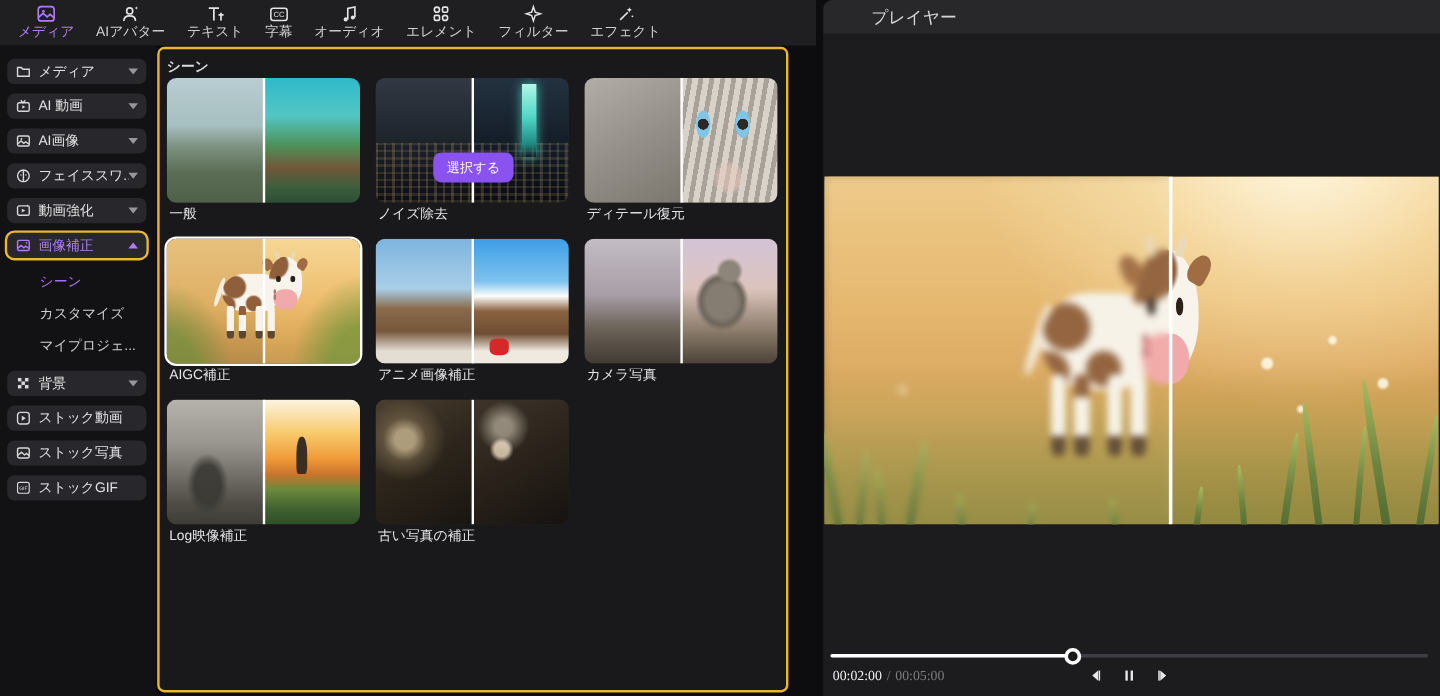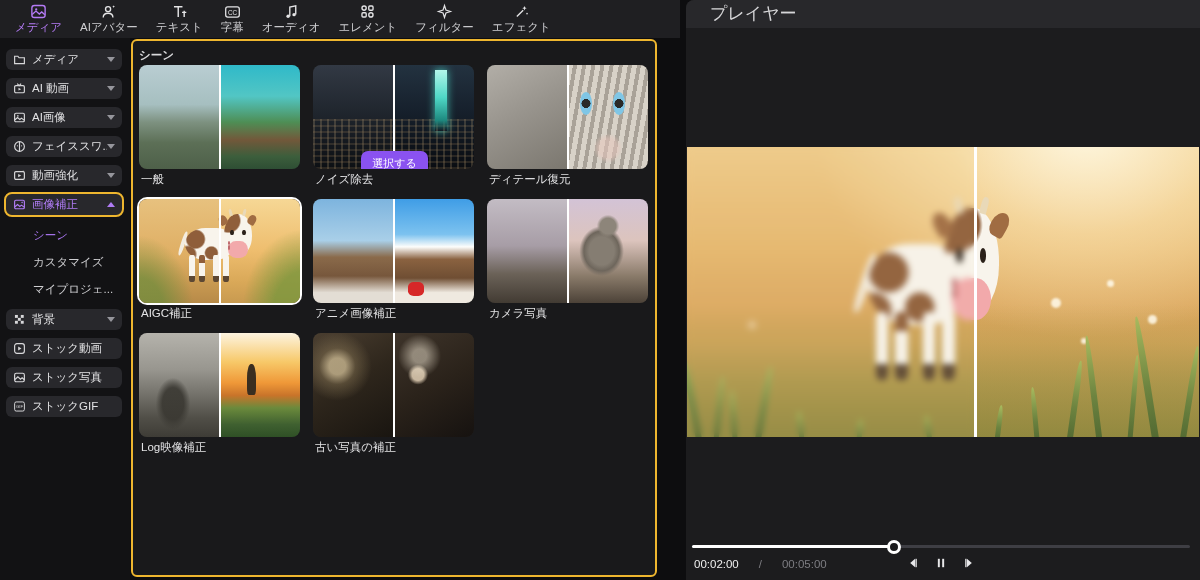--- a/index.html
+++ b/index.html
@@ -40,21 +40,21 @@
   .grid{display:grid;grid-template-columns:repeat(3,161px);column-gap:13px;row-gap:7px;}
   .card{cursor:pointer;}
   .thumb{position:relative;width:161px;height:104px;border-radius:8px;overflow:hidden;background:#222;}
   .card.selected .thumb{box-shadow:0 0 0 2px #ffffff;}
   .half{position:absolute;top:0;bottom:0;overflow:hidden;}
   .half.l{left:0;right:50%;}
   .half.r{left:50%;right:0;}
   .split{position:absolute;top:0;bottom:0;left:calc(50% - 1px);width:2px;background:#fff;z-index:5;}
   .card-label{font-size:11.5px;color:#e3e3e5;margin:4px 0 6px 2px;line-height:13px;white-space:nowrap;overflow:hidden;}
   .select-btn{position:absolute;z-index:6;left:30%;top:60%;background:#8a52f0;color:#fff;border:none;
-              font-family:inherit;font-size:11px;padding:5px 11px;border-radius:7px;cursor:pointer;margin-top:24px;}
+              font-family:inherit;font-size:11px;padding:5px 11px;border-radius:7px;cursor:pointer;}
 
   
   .t1 .l{background:linear-gradient(180deg,#b9cdd2 0%,#a6bfc0 38%,#7d9180 55%,#5c6f56 75%,#4e6049 100%);}
   .t1 .r{background:linear-gradient(180deg,#2fb9c9 0%,#52c6c4 30%,#4e8e55 55%,#72583a 72%,#3c5e3c 88%,#2e4e34 100%);}
   .t2 .l{background:linear-gradient(0deg,rgba(222,217,210,.95) 0 13%,transparent 24%),
          radial-gradient(circle at 80% 42%,#b98f74 0%,#8a6a52 22%,#453c33 48%,#26231f 80%);}
   .t2 .r{background:linear-gradient(0deg,rgba(232,228,221,.95) 0 15%,transparent 26%),
          radial-gradient(circle at 22% 45%,#c79a7b 0%,#a87c5e 28%,#5c4c3e 58%,#2b2723 88%);}
   .t3 .l{background:linear-gradient(180deg,#323944 0%,#20262e 45%,#14181e 75%,#0d1014 100%);}
   .t3 .r{background:linear-gradient(180deg,#233240 0%,#16202c 45%,#0e141c 75%,#0a0d12 100%);}
@@ -133,39 +133,39 @@
   .cow .eye{top:38%;width:12%;height:14%;background:#2b2119;border-radius:50%;}
   .cow .eye.eyl{left:23%;} .cow .eye.eyr{right:23%;}
   .cow .muzzle{left:15%;bottom:-6%;width:70%;height:40%;background:#f2a9ab;border-radius:48%/60%;}
   .cow .nos{top:28%;width:12%;height:24%;background:#c06a6e;border-radius:50%;}
   .cow .nos.n1{left:24%;} .cow .nos.n2{right:24%;}
   .thumb .cow{left:28%;top:14%;width:44%;height:70%;}
 
   
   .player{position:absolute;left:686px;top:0;width:514px;height:580px;background:#1c1c1e;border-radius:8px 0 0 0;overflow:hidden;}
   .player-header{position:absolute;left:0;top:0;right:0;height:28px;background:#28282b;
-                 font-size:17px;color:#d6d6d8;line-height:28px;padding-left:24px;box-sizing:border-box;}
+                 font-size:14px;color:#d6d6d8;line-height:28px;padding-left:40px;box-sizing:border-box;}
   .video{position:absolute;left:1px;top:147px;width:512px;height:290px;overflow:hidden;background:#000;}
   .scene{position:absolute;left:0;top:0;right:0;bottom:0;
      background:radial-gradient(ellipse at 78% -6%,rgba(255,249,228,.95) 0%,rgba(255,236,190,.5) 24%,transparent 48%),
                 linear-gradient(180deg,#eeca89 0%,#e6b76e 35%,#d9a45c 62%,#c6954f 100%);}
   .grass-far{position:absolute;left:0;right:0;bottom:0;height:46%;
      background:linear-gradient(180deg,transparent 0%,rgba(150,160,70,.22) 30%,rgba(120,140,60,.42) 62%,rgba(108,128,52,.58) 100%);}
   .gb{position:absolute;bottom:-8px;width:5px;border-radius:45% 45% 0 0;transform-origin:bottom center;
       background:linear-gradient(180deg,#a8ba5e 0%,#6d8440 55%,#4f6630 100%);}
   .dot{position:absolute;border-radius:50%;background:rgba(255,250,235,.85);filter:blur(1px);}
   .player .cow{left:35%;top:21%;width:27%;height:63%;}
   .blurL{position:absolute;left:0;top:0;bottom:0;width:56%;z-index:8;
          backdrop-filter:blur(3px);-webkit-backdrop-filter:blur(3px);background:rgba(235,215,175,.06);}
   .vsplit{position:absolute;left:56%;top:0;bottom:0;width:3px;background:#fff;z-index:9;}
   .progress{position:absolute;left:6px;top:545px;width:498px;height:3px;background:#3e3e44;border-radius:2px;cursor:pointer;}
   .progress .fill{position:absolute;left:0;top:0;bottom:0;width:40.4%;background:#ffffff;border-radius:2px;}
   .progress .knob{position:absolute;left:calc(40.4% - 6px);top:-5px;width:8px;height:8px;border-radius:50%;
                   background:#1b1b1d;border:3px solid #fff;}
-  .time-row{position:absolute;left:8px;top:558px;font-size:11.5px;display:flex;gap:20px;}
+  .time-row{position:absolute;left:8px;top:558px;font-size:11.5px;display:flex;gap:4px;font-family:Liberation Serif, serif;}
   .time-cur{color:#f0f0f0;} .time-sep,.time-total{color:#7d7d82;}
   .controls{position:absolute;left:220px;top:556px;display:flex;gap:14px;align-items:center;color:#e8e8ea;}
   .pbtn{cursor:pointer;display:flex;align-items:center;}
 </style>
 </head>
 <body>
 
 <div class="topbar">
   <div class="tab active">
     <span class="ticon">

